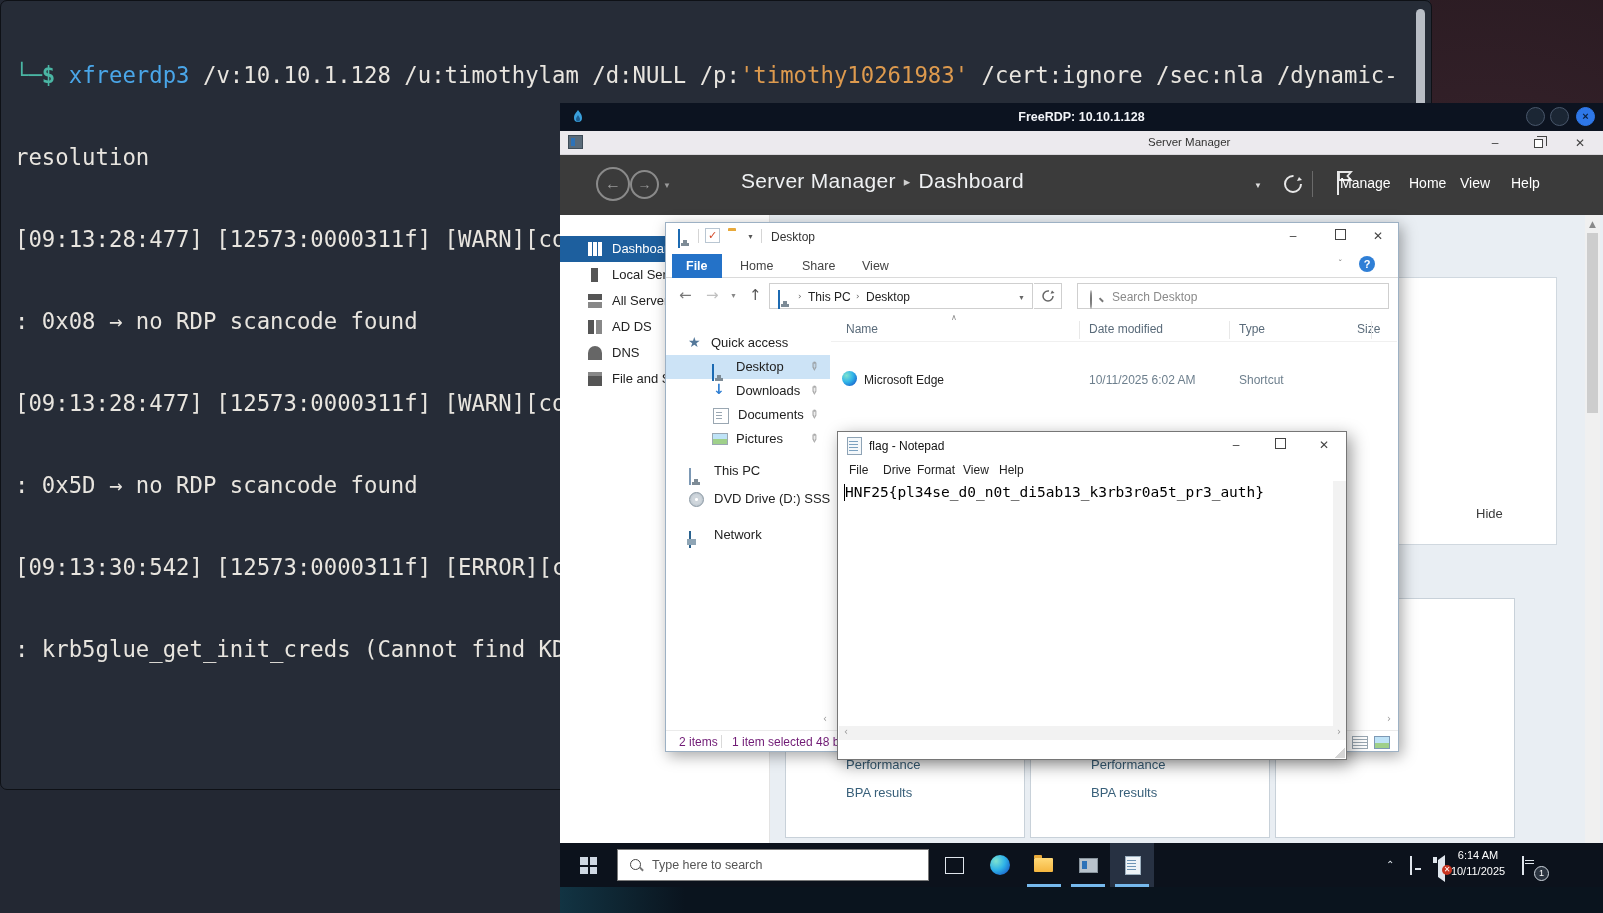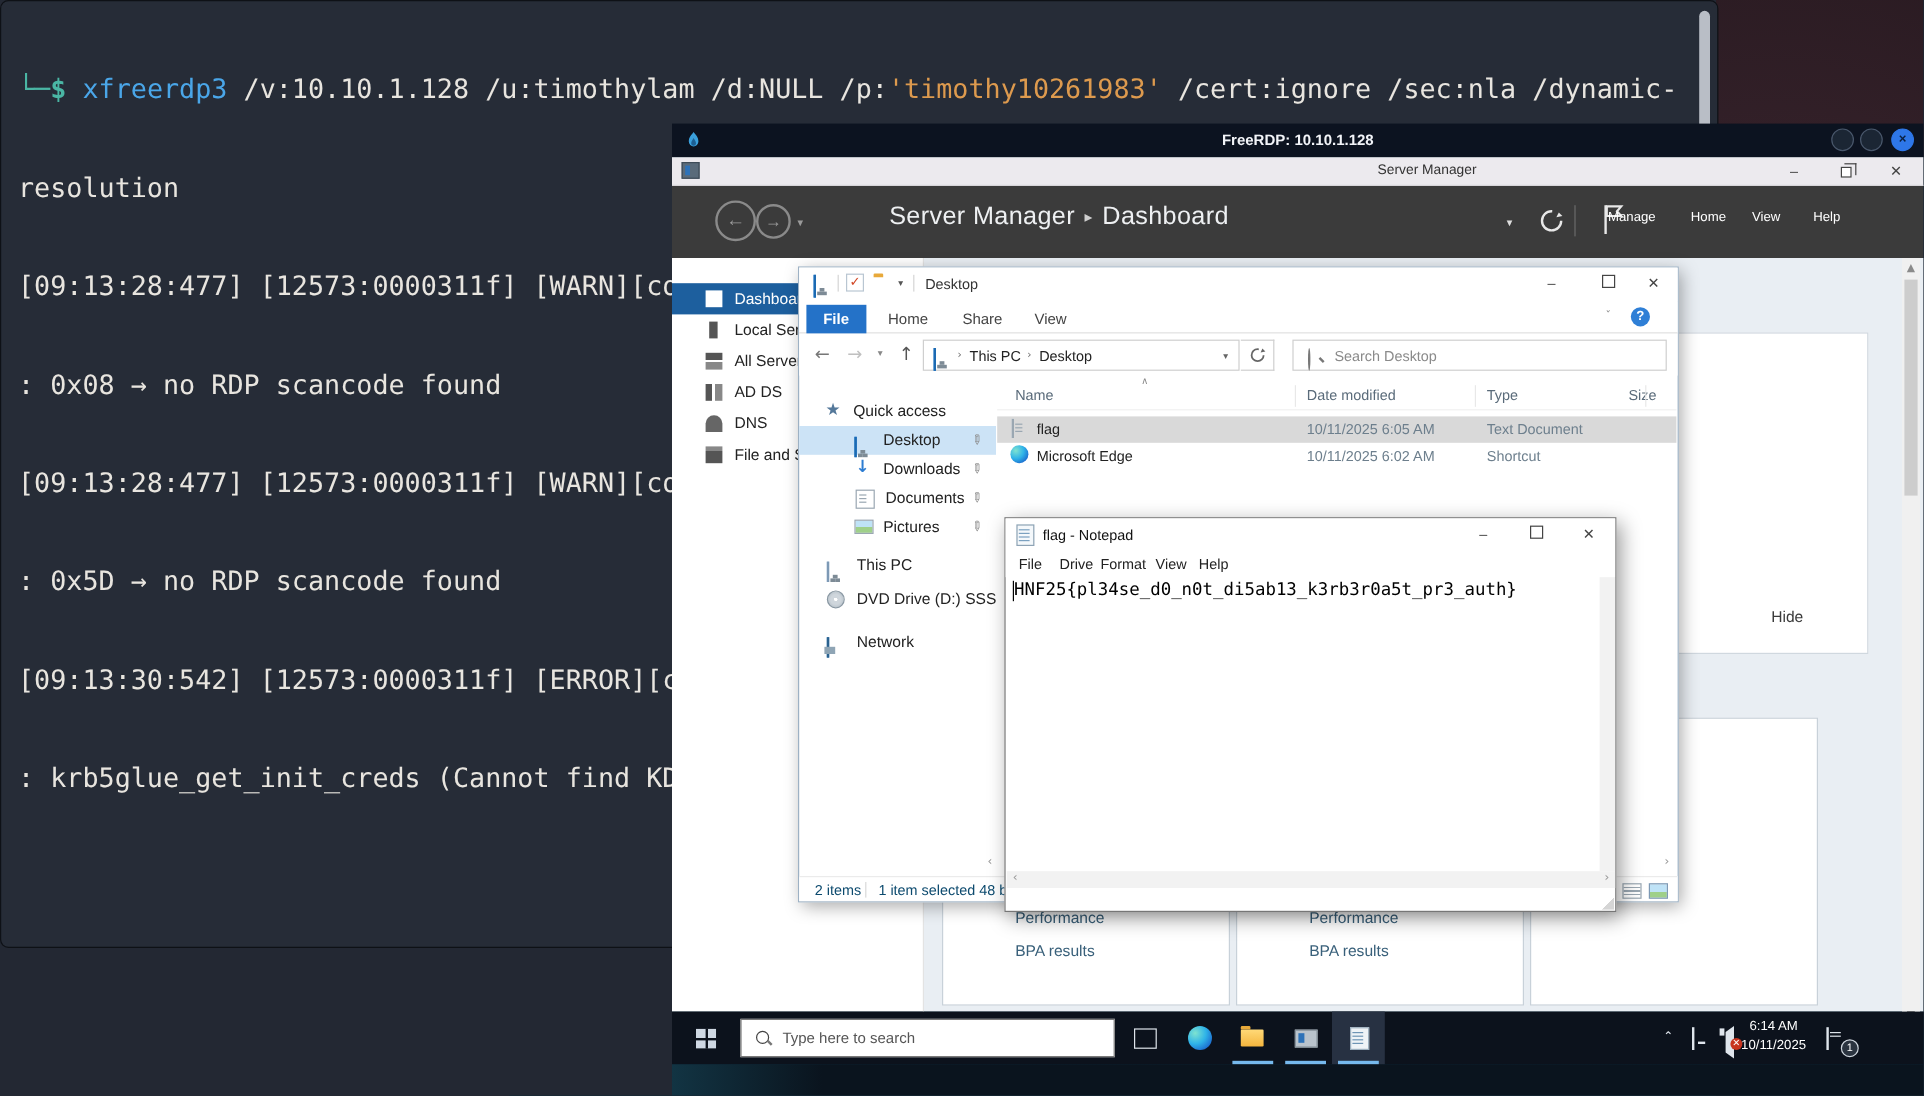--- a/index.html
+++ b/index.html
@@ -29,21 +29,21 @@
   #frdp-close{background:#2e77e8;border-color:#2e77e8;color:#0a2040;text-align:center;line-height:17px;font-size:11px;font-weight:bold;}
   #remote-desktop{left:560px;top:131px;width:1043px;height:782px;background:#0d2b3c;}
   
   #sm-titlebar{left:560px;top:131px;width:1043px;height:24px;background:#eceaee;border-bottom:1px solid #d8d6da;box-sizing:border-box;}
   #sm-title{left:588px;top:5px;font-size:11.5px;color:#333;}
   .sm-btn{top:0;width:40px;height:24px;text-align:center;line-height:24px;color:#444;font-size:12px;}
   #sm-header{left:560px;top:155px;width:1043px;height:60px;background:#3b3b3b;}
   .nav-circ{border-radius:50%;border:2px solid #8a8a8a;box-sizing:border-box;color:#9a9a9a;text-align:center;}
   #sm-crumb{left:145px;top:14px;font-size:21px;font-weight:300;color:#eef0f2;letter-spacing:.3px;margin-left:36px;}
   #sm-crumb .sep{font-size:13px;color:#cfcfcf;margin:0 8px;vertical-align:2px;}
-  .sm-menu-item{top:20px;color:#fff;font-size:11px;}
+  .sm-menu-item{top:20px;color:#fff;font-size:14px;}
   #sm-sidebar{left:560px;top:215px;width:210px;height:628px;background:#fff;border-right:1px solid #e3e3e3;box-sizing:border-box;}
   .sb-item{left:0;width:210px;height:26px;color:#222;font-size:13px;line-height:26px;}
   .sb-item.sel{background:#1d5f9e;color:#fff;}
   .sb-ic{position:absolute;left:28px;top:6px;width:14px;height:14px;}
   .sb-label{position:absolute;left:52px;white-space:nowrap;}
   #sm-content{left:770px;top:215px;width:833px;height:628px;background:#e9eef3;}
   #welcome-tile{left:782px;top:277px;width:775px;height:268px;background:#fff;border:1px solid #d0d8df;box-sizing:border-box;}
   #welcome-hide{left:1476px;top:506px;font-size:13px;color:#3a3a3a;}
   .role-tile{top:598px;width:240px;height:240px;background:#fff;border:1px solid #c8d1d9;box-sizing:border-box;}
   .tile-row{position:absolute;left:60px;font-size:13px;color:#39607a;white-space:nowrap;}
@@ -87,21 +87,21 @@
   .mon{position:relative;width:14px;height:10px;background:#2d8ce0;border:1px solid #1c6ab2;}
   .mon::after{content:"";position:absolute;left:4px;top:10px;width:4px;height:3px;background:#7d8b96;box-shadow:-2px 3px 0 #7d8b96,2px 3px 0 #7d8b96;}
   .star{color:#54789a;font-size:14px;font-family:"DejaVu Sans",sans-serif;}
   .dl-arrow{color:#2d7dd2;font-weight:bold;font-size:14px;font-family:"DejaVu Sans",sans-serif;}
   .pic-ic{width:14px;height:10px;border:1px solid #9aa7b2;background:linear-gradient(180deg,#bfe3f7 55%,#9fd08a 55%);}
   .pin{color:#8a8a8a;font-size:11px;font-family:"DejaVu Sans",sans-serif;transform:rotate(45deg);display:inline-block;}
   .dvd{width:13px;height:13px;border-radius:50%;background:radial-gradient(circle,#fff 15%,#cfd6dc 16% 45%,#aab6bf 100%);border:1px solid #8a98a3;}
   .net-ic{position:relative;width:14px;height:9px;background:#3d82c4;border:1px solid #2a628f;}
   .net-ic::after{content:"";position:absolute;left:-3px;top:7px;width:9px;height:6px;background:#8fa5b5;}
   #ex-status{left:0;top:507px;width:100%;height:21px;background:#fff;border-top:1px solid #ebebeb;box-sizing:border-box;}
-  .status-txt{position:absolute;top:4px;font-size:12px;color:#0c4a6e;white-space:nowrap;}
+  .status-txt{position:absolute;top:4px;font-size:12px;color:#701a75;white-space:nowrap;}
   .hsc{position:absolute;font-size:10px;color:#999;font-family:"DejaVu Sans",sans-serif;}
   
   #notepad{left:837px;top:431px;width:510px;height:329px;background:#fff;border:1px solid #767676;
     box-sizing:border-box;box-shadow:4px 5px 16px rgba(0,0,0,.4);}
   #np-titlebar{left:0;top:0;width:100%;height:28px;background:#fff;}
   #np-title{left:31px;top:7px;font-size:12px;color:#111;}
   .np-ic{left:9px;top:5px;width:13px;height:16px;background:#f4f8fb;border:1px solid #8ea3b5;}
   .np-ic::before{content:"";position:absolute;left:1px;top:3px;width:9px;height:1px;background:#7ba1c0;box-shadow:0 3px 0 #7ba1c0,0 6px 0 #7ba1c0,0 9px 0 #7ba1c0;}
   #np-menu{left:0;top:28px;width:100%;height:21px;background:#fff;}
   .np-menu-item{position:absolute;top:3px;font-size:12px;color:#222;}
@@ -337,26 +337,20 @@
     <span class="ex-abs" style="left:120px;top:-6px;color:#888;font-size:8px">∧</span>
     <span class="colh" style="left:15px">Name</span>
     <span class="colh" style="left:258px">Date modified</span>
     <span class="colh" style="left:408px">Type</span>
     <span class="colh" style="left:526px">Size</span>
     <span class="colsep" style="left:248px"></span>
       <span class="colsep" style="left:398px"></span>
       <span class="colsep" style="left:540px"></span>
   </div>
 
-  <div class="file-row sel" style="top:124px">
-    <span class="fcell doc-ic" style="left:12px;top:3px"></span>
-    <span class="fcell" style="left:33px">flag</span>
-    <span class="fcell fmeta" style="left:258px">10/11/2025 6:05 AM</span>
-    <span class="fcell fmeta" style="left:408px">Text Document</span>
-  </div>
   <div class="file-row" style="top:146px">
     <span class="fcell edge-ic" style="left:11px;top:2px"></span>
     <span class="fcell" style="left:33px">Microsoft Edge</span>
     <span class="fcell fmeta" style="left:258px">10/11/2025 6:02 AM</span>
     <span class="fcell fmeta" style="left:408px">Shortcut</span>
   </div>
 
   <div class="nav-item" style="left:0;top:108px;width:164px">
     <span class="nav-ic star" style="left:22px;top:-1px">★</span>
     <span class="ex-abs" style="left:45px">Quick access</span>

